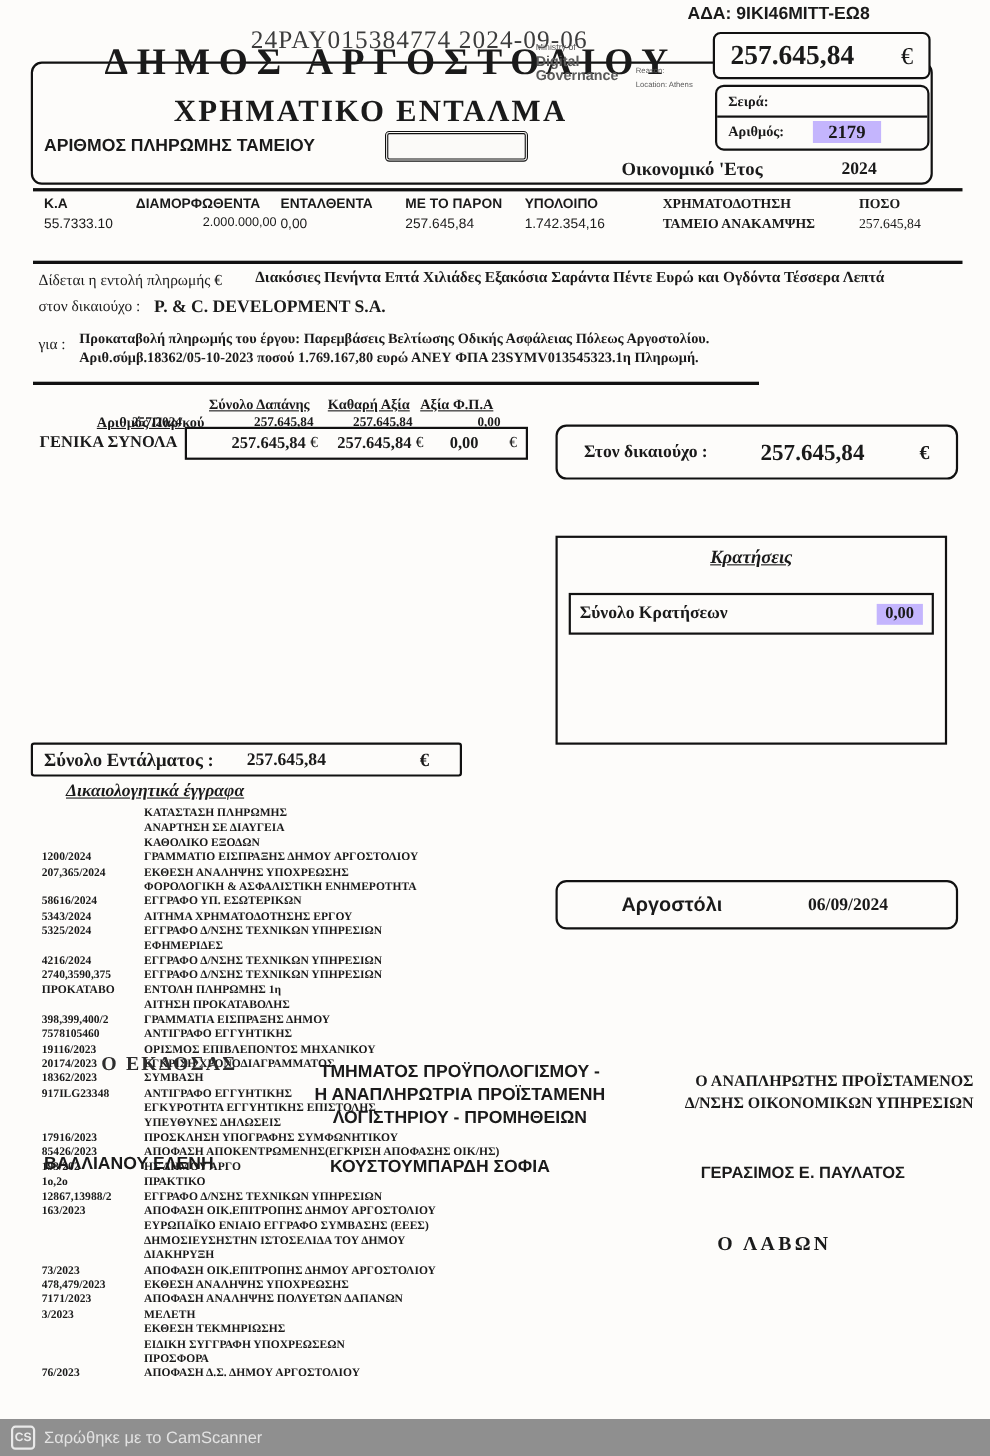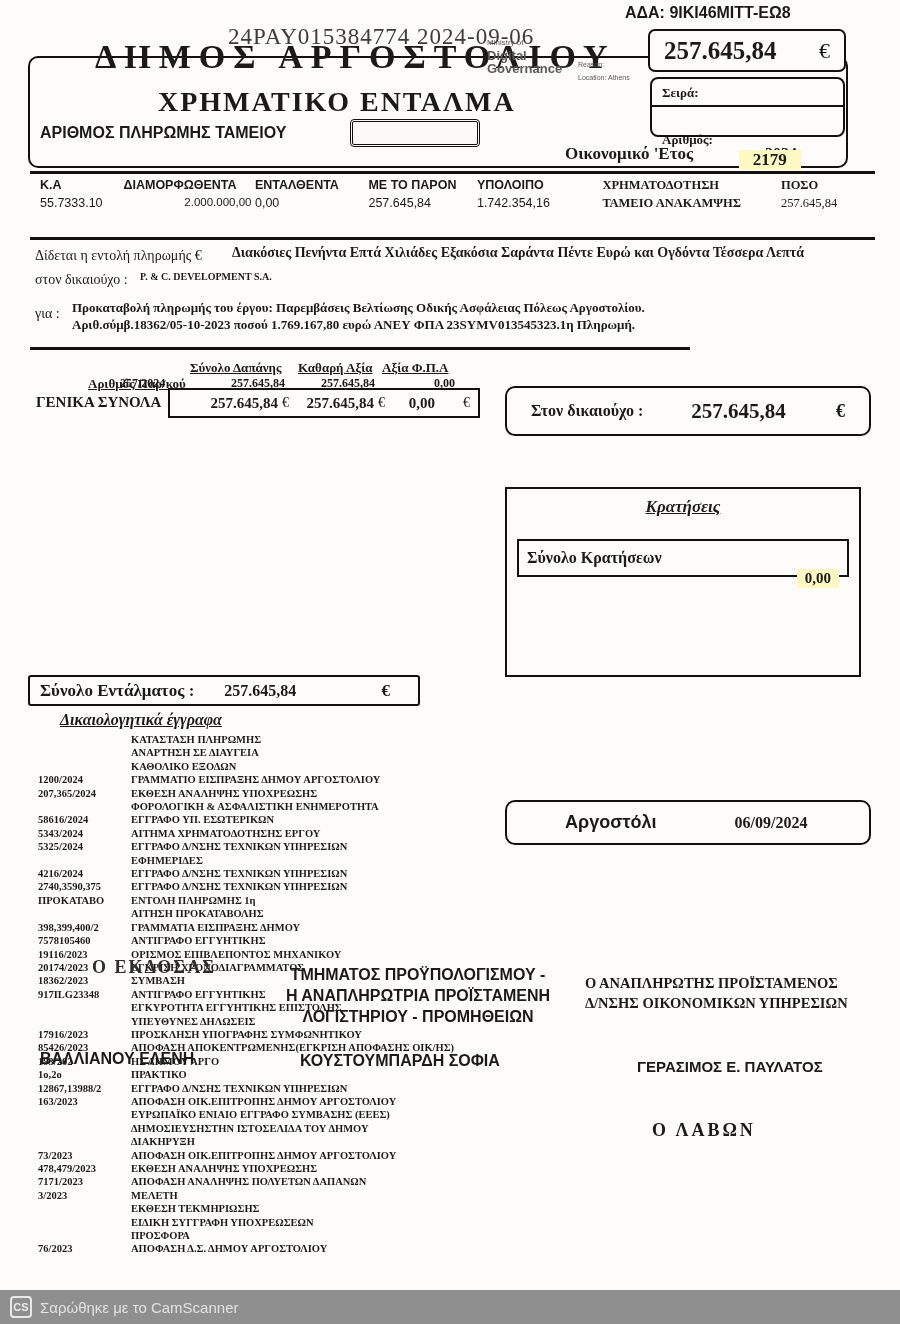--- a/index.html
+++ b/index.html
@@ -5,21 +5,21 @@
   * { margin:0; padding:0; box-sizing:border-box; }
   html,body { width:900px; height:1324px; }
   body { font-family:"Liberation Serif", serif; background:#ffffff; position:relative; }
   #page { position:absolute; inset:0; width:900px; height:1324px; background:#fdfcfa; overflow:hidden; color:#1a1a1a; }
   .abs { position:absolute; }
   .serif { font-family:"Liberation Serif", serif; }
   .sans { font-family:"Liberation Sans", sans-serif; }
   .b { font-weight:bold; }
   .box { border:2px solid #111; background:#fdfcfa; }
   .rbox { border:2px solid #111; border-radius:10px; background:#fdfcfa; }
-  .hl { background:#fef9c3; padding:0 14px;margin-top:40px; }
+  .hl { background:#c4b5fd; padding:0 14px; }
   .divider { background:#111; }
   
   .muni-title { font-size:34px; font-weight:bold; letter-spacing:8px; white-space:nowrap; }
   .doc-title { font-size:28px; font-weight:bold; letter-spacing:2px; white-space:nowrap; }
   .overlay-code { font-size:23px; font-weight:normal; color:#3c3c3c; letter-spacing:1px; white-space:nowrap; }
   .stamp { color:#5a5a5a; line-height:13px; }
   
   .budget-head span, .budget-row span { display:inline-block; vertical-align:top; }
   .inv-h { font-weight:bold; text-decoration:underline; font-size:13px; }
   
@@ -98,21 +98,21 @@
     <span style="width:122px;">1.742.354,16</span>
     <span class="serif b" style="width:175px;">ΤΑΜΕΙΟ ΑΝΑΚΑΜΨΗΣ</span>
     <span class="serif" style="width:90px;">257.645,84</span>
   </div>
 
   <div class="abs divider" style="left:30px; top:237px; width:845px; height:3px;"></div>
 
   <div class="abs serif" style="left:35px; top:248px; font-size:14px;">Δίδεται η εντολή πληρωμής €</div>
   <div class="abs serif b" style="left:232px; top:245px; font-size:14px; width:650px;">Διακόσιες Πενήντα Επτά Χιλιάδες Εξακόσια Σαράντα Πέντε Ευρώ και Ογδόντα Τέσσερα Λεπτά</div>
   <div class="abs serif" style="left:35px; top:272px; font-size:14px;">στον δικαιούχο :</div>
-  <div class="abs serif b" style="left:140px; top:271px; font-size:10px;text-align:right;">P. &amp; C. DEVELOPMENT S.A.</div>
+  <div class="abs serif b" style="left:140px; top:271px; font-size:16px;text-align:right;">P. &amp; C. DEVELOPMENT S.A.</div>
 
   <div class="abs serif" style="left:35px; top:306px; font-size:14px;">για :</div>
   <div class="abs serif b" style="left:72px; top:300px; font-size:13px;">Προκαταβολή πληρωμής του έργου: Παρεμβάσεις Βελτίωσης Οδικής Ασφάλειας Πόλεως Αργοστολίου.</div>
   <div class="abs serif b" style="left:72px; top:317px; font-size:13px;">Αριθ.σύμβ.18362/05-10-2023 ποσού 1.769.167,80 ευρώ  ΑΝΕΥ ΦΠΑ 23SYMV013545323.1η Πληρωμή.</div>
   <div class="abs divider" style="left:30px; top:347px; width:660px; height:3px;"></div>
 
   <div class="abs serif inv-h" style="left:88px; top:376px;">Αριθμός Παρ/κού</div>
   <div class="abs serif inv-h" style="left:190px; top:360px;">Σύνολο Δαπάνης</div>
   <div class="abs serif inv-h" style="left:298px; top:360px;">Καθαρή Αξία</div>
   <div class="abs serif inv-h" style="left:382px; top:360px;">Αξία Φ.Π.Α</div>
@@ -355,21 +355,21 @@
   </div>
 
   <div class="abs serif b" style="left:92px; top:957px; font-size:18px; letter-spacing:2px; color:#2e2e2e; z-index:4;">Ο ΕΚΔΟΣΑΣ</div>
 
   <div class="abs sans b" style="left:268px; top:964px; width:300px; text-align:center; font-size:16px; line-height:21px; z-index:4;">
     <div>ΤΜΗΜΑΤΟΣ ΠΡΟΫΠΟΛΟΓΙΣΜΟΥ -</div>
     <div>Η ΑΝΑΠΛΗΡΩΤΡΙΑ ΠΡΟΪΣΤΑΜΕΝΗ</div>
     <div>ΛΟΓΙΣΤΗΡΙΟΥ - ΠΡΟΜΗΘΕΙΩΝ</div>
   </div>
 
-  <div class="abs serif b" style="left:585px; top:973px; width:300px; text-align:left; font-size:14.5px; line-height:20px;">
+  <div class="abs serif b" style="left:585px; top:973px; width:300px; text-align:right; font-size:14.5px; line-height:20px;">
     <div>Ο ΑΝΑΠΛΗΡΩΤΗΣ ΠΡΟΪΣΤΑΜΕΝΟΣ</div>
     <div>Δ/ΝΣΗΣ ΟΙΚΟΝΟΜΙΚΩΝ ΥΠΗΡΕΣΙΩΝ</div>
   </div>
 
   <div class="abs sans b" style="left:40px; top:1050px; font-size:16px; z-index:4;">ΒΑΛΛΙΑΝΟΥ ΕΛΕΝΗ</div>
   <div class="abs sans b" style="left:300px; top:1052px; font-size:16px; z-index:4;">ΚΟΥΣΤΟΥΜΠΑΡΔΗ ΣΟΦΙΑ</div>
   <div class="abs sans b" style="left:637px; top:1058px; font-size:15px;">ΓΕΡΑΣΙΜΟΣ Ε. ΠΑΥΛΑΤΟΣ</div>
   <div class="abs serif b" style="left:652px; top:1120px; font-size:18px; letter-spacing:3px;">Ο ΛΑΒΩΝ</div>
 
   <div id="footer">

